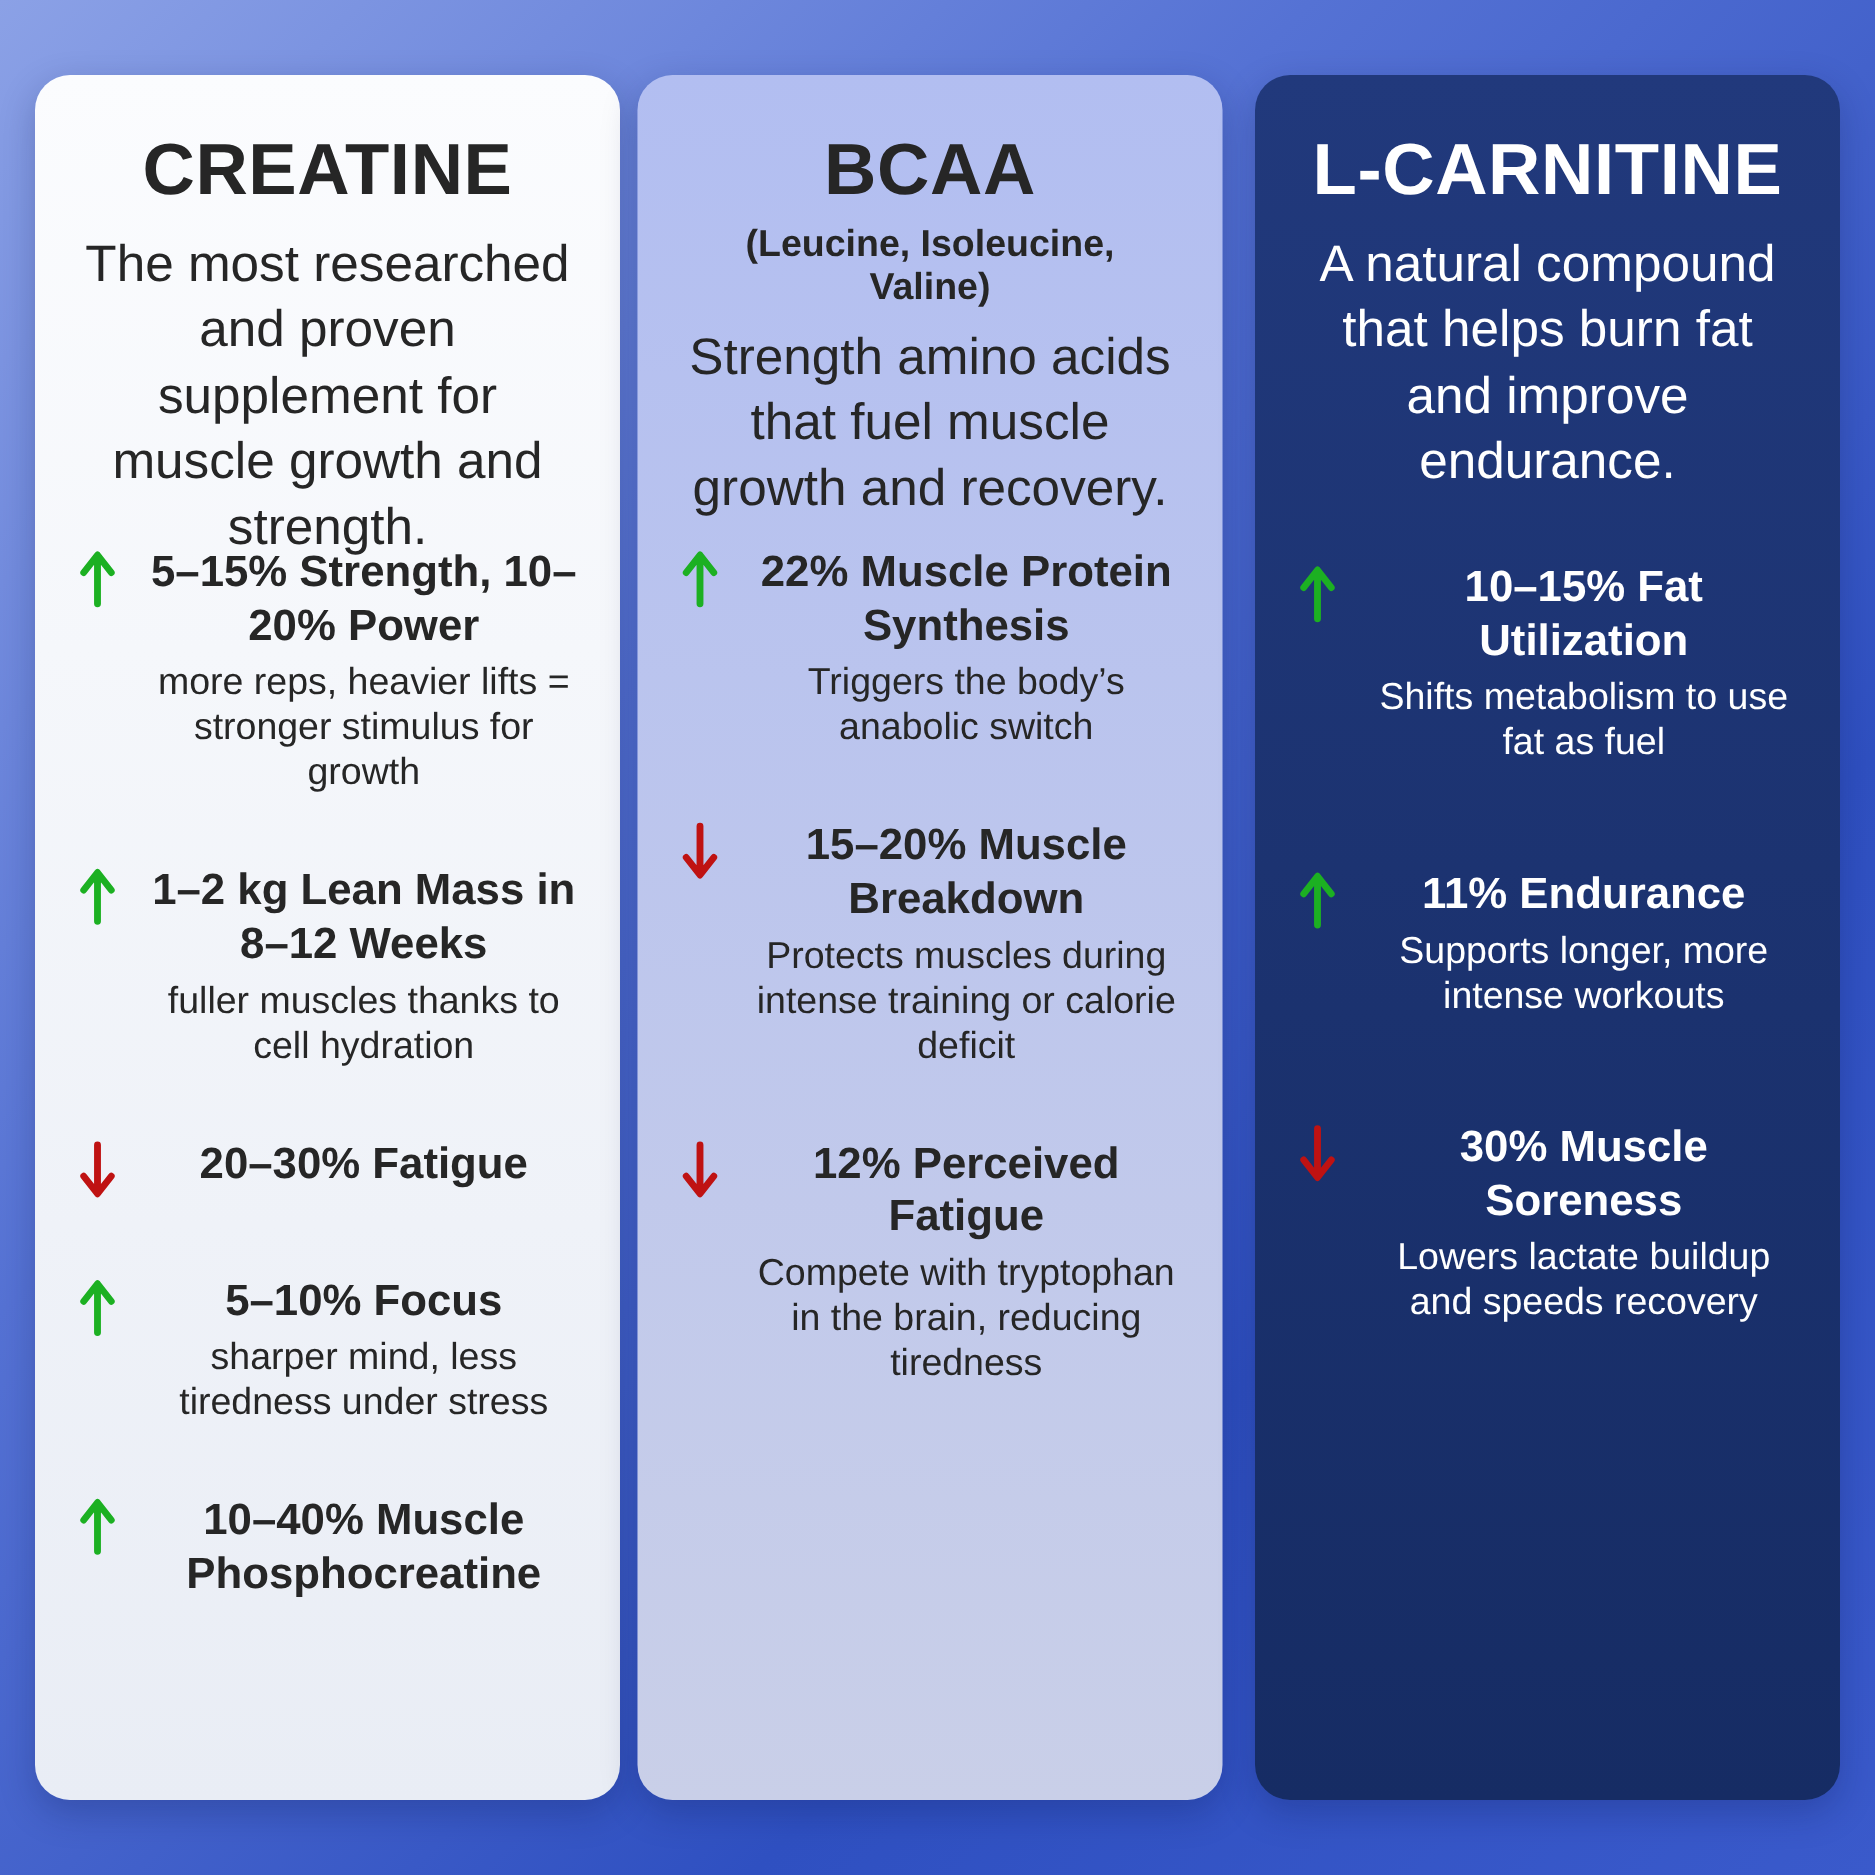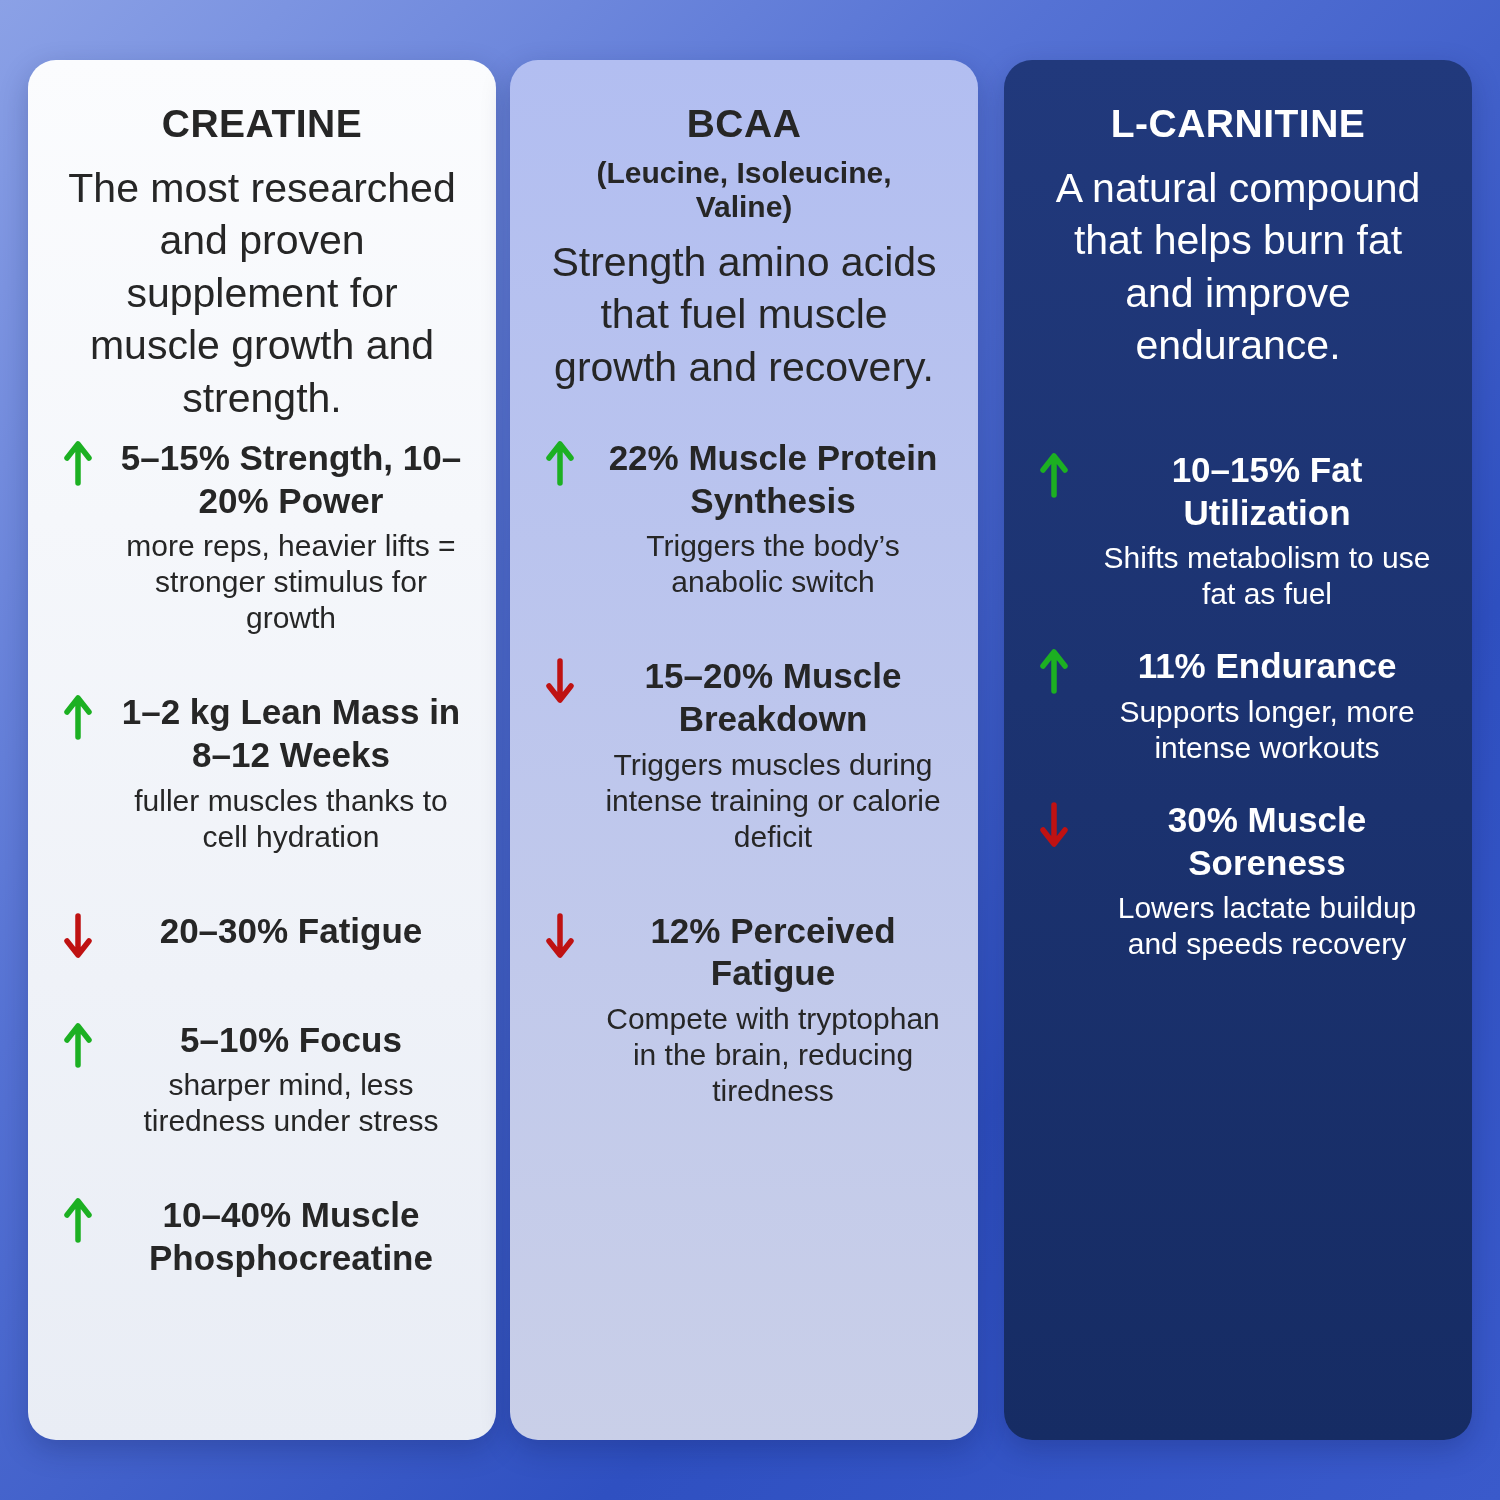--- a/index.html
+++ b/index.html
@@ -31,21 +31,21 @@
   .card.lcarnitine { background: linear-gradient(180deg, #21397c 0%, #162c64 100%); color: #ffffff; margin-left: 12px; }
 
   .card-header {
     height: 335px;
     display: flex;
     flex-direction: column;
     align-items: center;
     text-align: center;
   }
   .card-title {
-    font-size: 39px;
+    font-size: 58px;
     font-weight: bold;
     letter-spacing: 0.5px;
     margin: 0 0 16px 0;
   }
   .card-subtitle {
     font-size: 30px;
     font-weight: bold;
     margin: -6px 0 12px 0;
   }
   .card-desc {
@@ -54,21 +54,21 @@
     font-weight: normal;
   }
 
   .items {
     display: flex;
     flex-direction: column;
     flex: 1;
   }
   .card.creatine   .items { gap: 55px; }
   .card.bcaa       .items { gap: 55px; }
-  .card.lcarnitine .items { gap: 33px; padding-top: 12px; }
+  .card.lcarnitine .items { gap: 82px; padding-top: 12px; }
 
   .item {
     display: flex;
     flex-direction: row;
     align-items: flex-start;
   }
   .arrow-cell {
     flex: 0 0 58px;
     padding-top: 2px;
   }
@@ -193,21 +193,21 @@
       </div>
 
       <div class="item">
         <div class="arrow-cell">
           <svg class="arrow down" viewBox="0 0 32 48">
               <path d="M16 44 L16 7 M5 19 L16 5 L27 19"></path>
             </svg>
         </div>
         <div class="item-text">
           <div class="item-headline">15–20% Muscle Breakdown</div>
-          <div class="item-detail">Triggers muscles during intense training or calorie deficit</div>
+          <div class="item-detail">Protects muscles during intense training or calorie deficit</div>
         </div>
       </div>
 
       <div class="item">
         <div class="arrow-cell">
           <svg class="arrow down" viewBox="0 0 32 48">
               <path d="M16 44 L16 7 M5 19 L16 5 L27 19"></path>
             </svg>
         </div>
         <div class="item-text">

